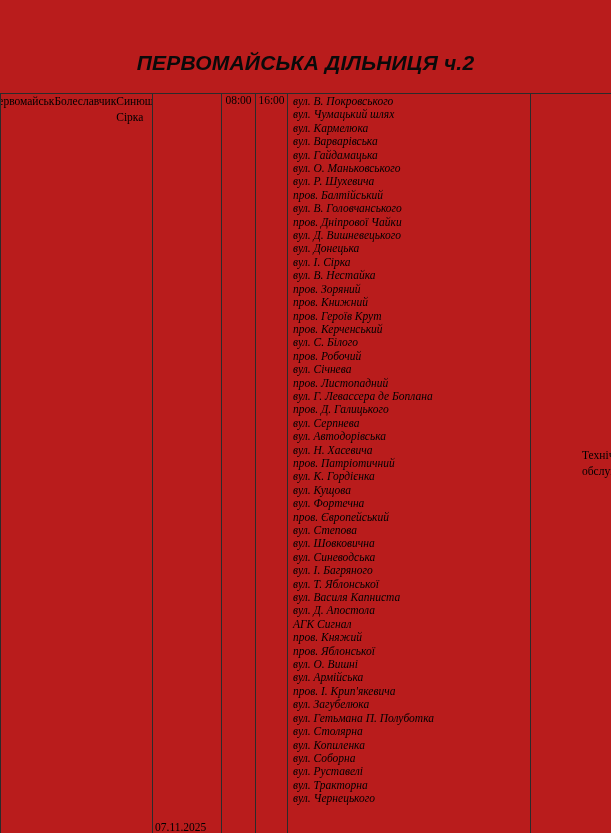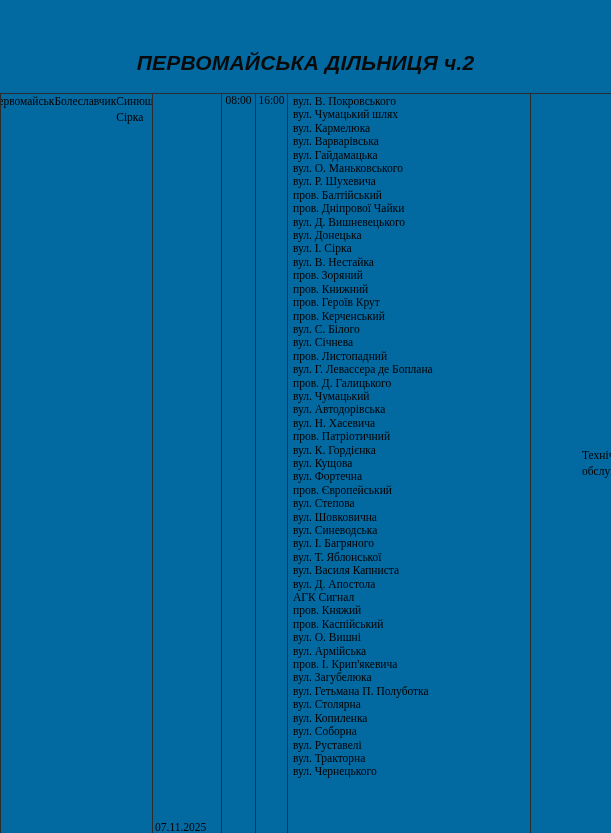--- a/index.html
+++ b/index.html
@@ -6,21 +6,21 @@
   html, body {
     width: 611px; height: 833px;
     background: #ffffff;
     overflow: hidden;
     font-family: "Liberation Serif", serif;
     color: #000000;
   }
   .page {
     position: relative;
     width: 611px; height: 833px;
-    background: #0369a1;
+    background: #b91c1c;
     overflow: hidden;
   }
   .title {
     position: absolute;
     top: 51px; left: 0;
     width: 611px;
     text-align: center;
     font-family: "Liberation Sans", sans-serif;
     font-style: italic;
     font-weight: bold;
@@ -58,20 +58,21 @@
   .time-cell {
     display: flex;
     justify-content: center;
   }
   .time-start { width: 34px; }
   .time-end { width: 32px; }
   .streets-cell {
     width: 243px;
     padding: 1px 0 0 5px;
     line-height: 13.4px;
+    font-style: italic;
   }
   .work-cell {
     flex: 1;
     border-right: none;
     display: flex;
     flex-direction: column;
     justify-content: center;
     padding-left: 4px;
     line-height: 15.5px;
     margin-left: 47px;
@@ -106,52 +107,54 @@
 
     <div class="cell streets-cell">
         <div class="street-line">вул. В. Покровського</div>
         <div class="street-line">вул. Чумацький шлях</div>
         <div class="street-line">вул. Кармелюка</div>
         <div class="street-line">вул. Варварівська</div>
         <div class="street-line">вул. Гайдамацька</div>
         <div class="street-line">вул. О. Маньковського</div>
         <div class="street-line">вул. Р. Шухевича</div>
         <div class="street-line">пров. Балтійський</div>
+        <div class="street-line">вул. В. Головчанського</div>
         <div class="street-line">пров. Дніпрової Чайки</div>
         <div class="street-line">вул. Д. Вишневецького</div>
         <div class="street-line">вул. Донецька</div>
         <div class="street-line">вул. І. Сірка</div>
         <div class="street-line">вул. В. Нестайка</div>
         <div class="street-line">пров. Зоряний</div>
         <div class="street-line">пров. Книжний</div>
         <div class="street-line">пров. Героїв Крут</div>
         <div class="street-line">пров. Керченський</div>
         <div class="street-line">вул. С. Білого</div>
+        <div class="street-line">пров. Робочий</div>
         <div class="street-line">вул. Січнева</div>
         <div class="street-line">пров. Листопадний</div>
         <div class="street-line">вул. Г. Левассера де Боплана</div>
         <div class="street-line">пров. Д. Галицького</div>
-        <div class="street-line">вул. Чумацький</div>
+        <div class="street-line">вул. Серпнева</div>
         <div class="street-line">вул. Автодорівська</div>
         <div class="street-line">вул. Н. Хасевича</div>
         <div class="street-line">пров. Патріотичний</div>
         <div class="street-line">вул. К. Гордієнка</div>
         <div class="street-line">вул. Кущова</div>
         <div class="street-line">вул. Фортечна</div>
         <div class="street-line">пров. Європейський</div>
         <div class="street-line">вул. Степова</div>
         <div class="street-line">вул. Шовковична</div>
         <div class="street-line">вул. Синеводська</div>
         <div class="street-line">вул. І. Багряного</div>
         <div class="street-line">вул. Т. Яблонської</div>
         <div class="street-line">вул. Василя Капниста</div>
         <div class="street-line">вул. Д. Апостола</div>
         <div class="street-line">АГК Сигнал</div>
         <div class="street-line">пров. Княжий</div>
-        <div class="street-line">пров. Каспійський</div>
+        <div class="street-line">пров. Яблонської</div>
         <div class="street-line">вул. О. Вишні</div>
         <div class="street-line">вул. Армійська</div>
         <div class="street-line">пров. І. Крип'якевича</div>
         <div class="street-line">вул. Загубелюка</div>
         <div class="street-line">вул. Гетьмана П. Полуботка</div>
         <div class="street-line">вул. Столярна</div>
         <div class="street-line">вул. Копиленка</div>
         <div class="street-line">вул. Соборна</div>
         <div class="street-line">вул. Руставелі</div>
         <div class="street-line">вул. Тракторна</div>

